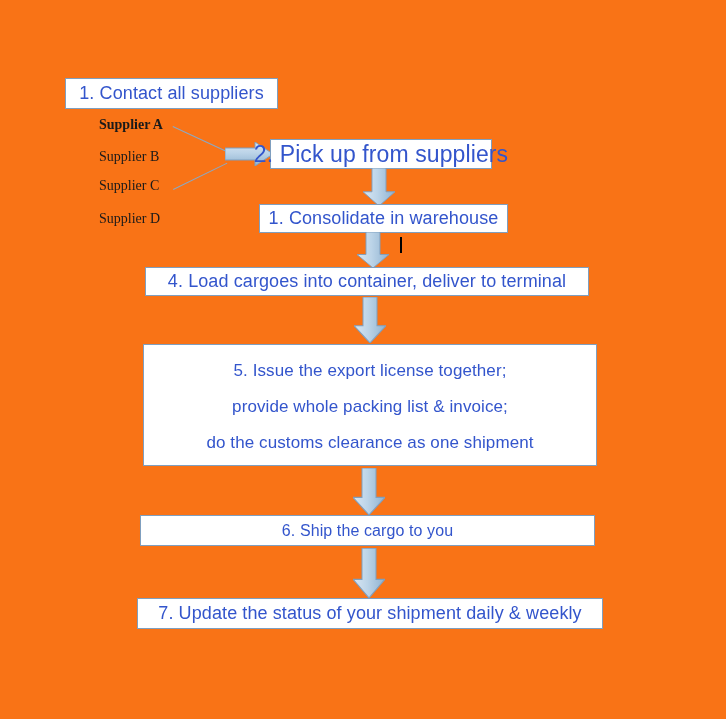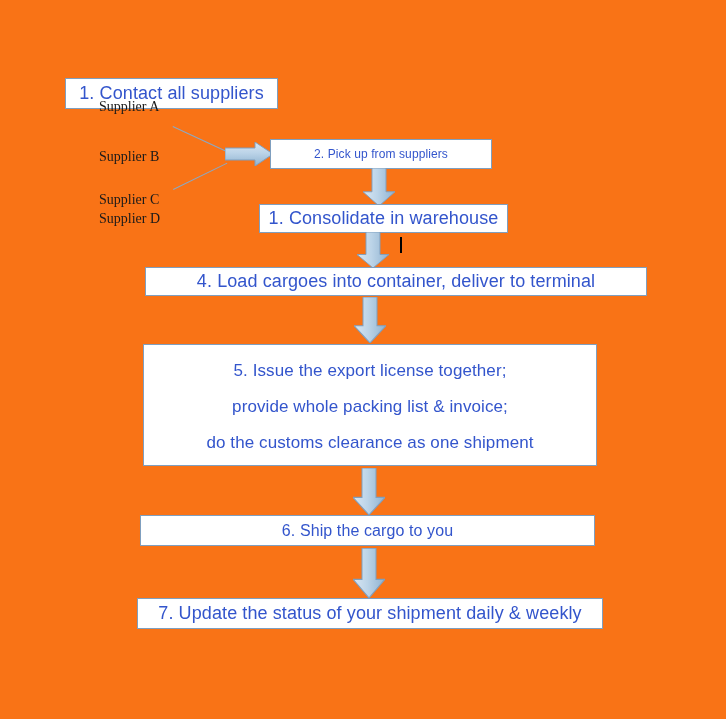--- a/index.html
+++ b/index.html
@@ -45,39 +45,39 @@
   }
   .node .line {
     display: block;
     line-height: 1.0;
     padding: 9px 0 10px 0;
     white-space: nowrap;
   }
 
   
   #node1 { left: 65px;  top: 78px;  width: 213px; height: 31px; font-size: 18px; }
-  #node2 { left: 270px; top: 139px; width: 222px; height: 30px; font-size: 12px; }
+  #node2 { left: 270px; top: 139px; width: 222px; height: 30px; font-size: 23px; }
   #node3 { left: 259px; top: 204px; width: 249px; height: 29px; font-size: 18px; }
-  #node4 { left: 145px; top: 267px; width: 502px; height: 29px; font-size: 18px; }
+  #node4 { left: 145px; top: 267px; width: 444px; height: 29px; font-size: 18px; }
   #node5 { left: 143px; top: 344px; width: 454px; height: 122px; font-size: 17px; }
   #node6 { left: 140px; top: 515px; width: 455px; height: 31px; font-size: 16px; }
   #node7 { left: 137px; top: 598px; width: 466px; height: 31px; font-size: 18px; }
 
   
   .supplier {
     position: absolute;
     left: 99px;
     color: #1a1a1a;
     font-family: "Liberation Serif", serif;
     font-size: 14px;
     white-space: nowrap;
   }
-  #sup0 { top: 99px; }
+  #sup0 { top: 117px; font-weight: bold; }
   #sup1 { top: 149px; }
-  #sup2 { top: 178px; margin-top: 14px; }
+  #sup2 { top: 178px; }
   #sup3 { top: 211px; }
 
   
   .connector {
     position: absolute;
     background: #8aa9c6;
     height: 1px;
     transform-origin: 0 0;
   }
   #connA { left: 173px; top: 126px; width: 60px; transform: rotate(25deg); }

